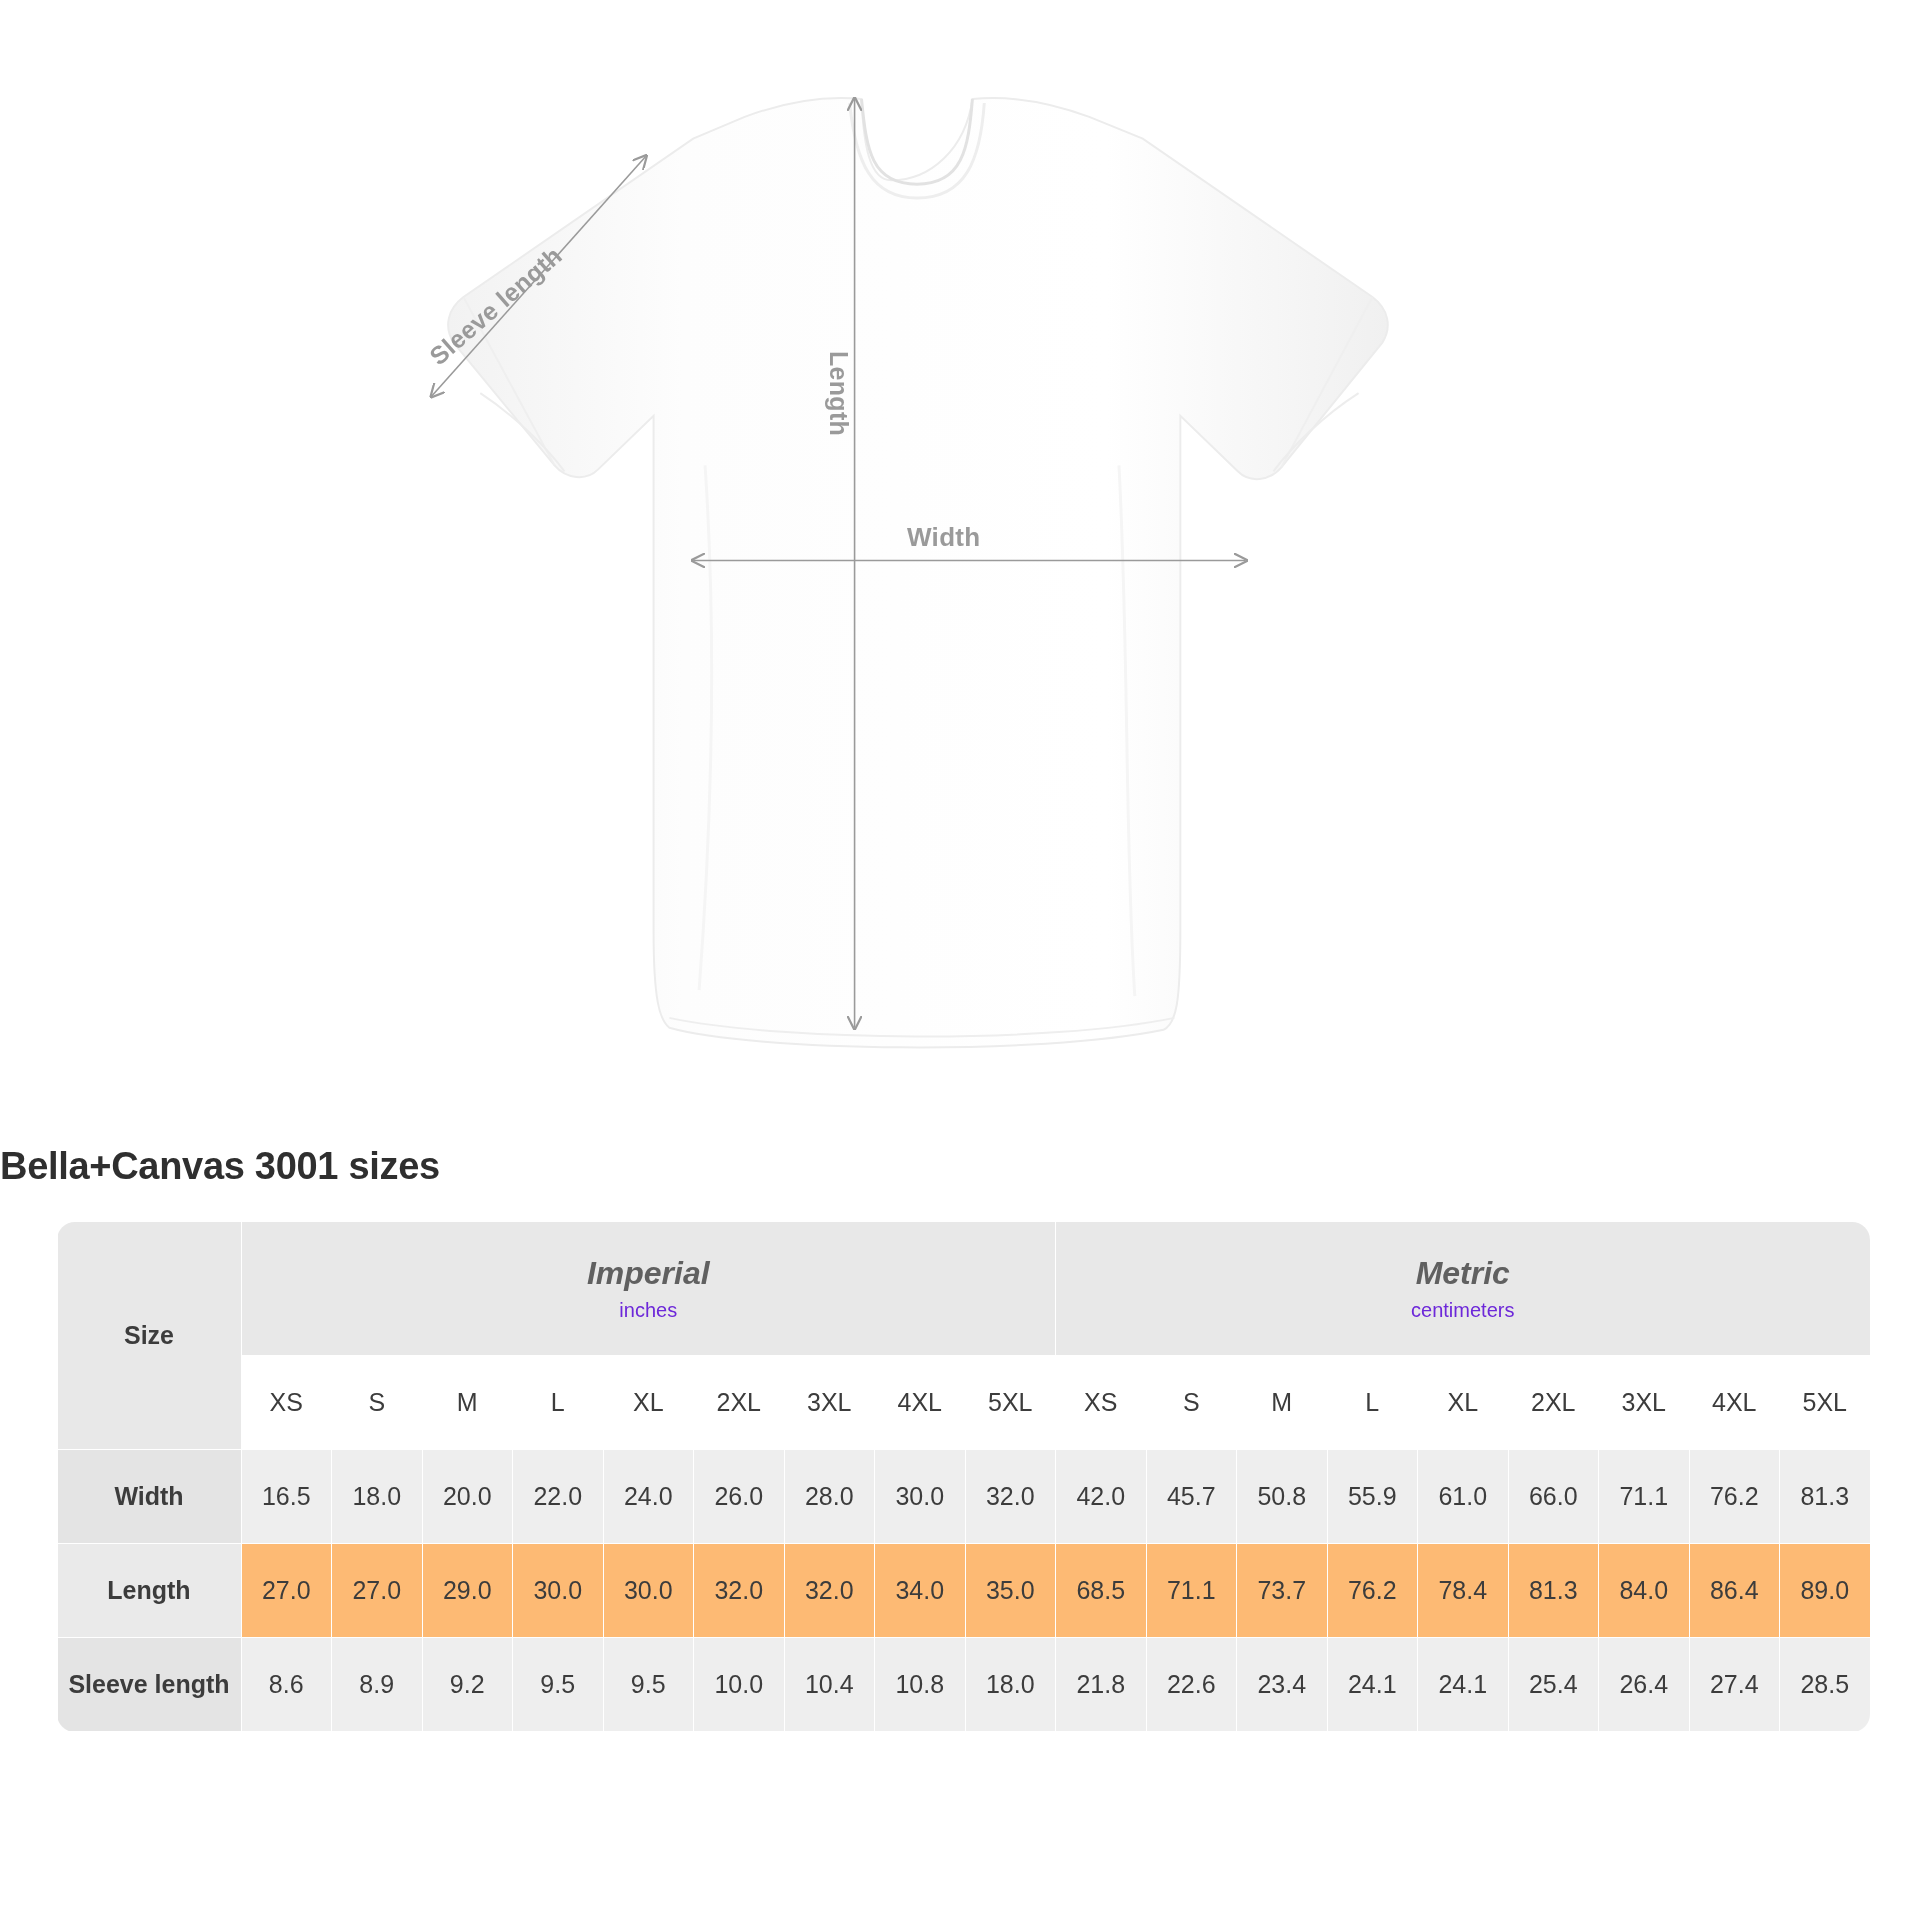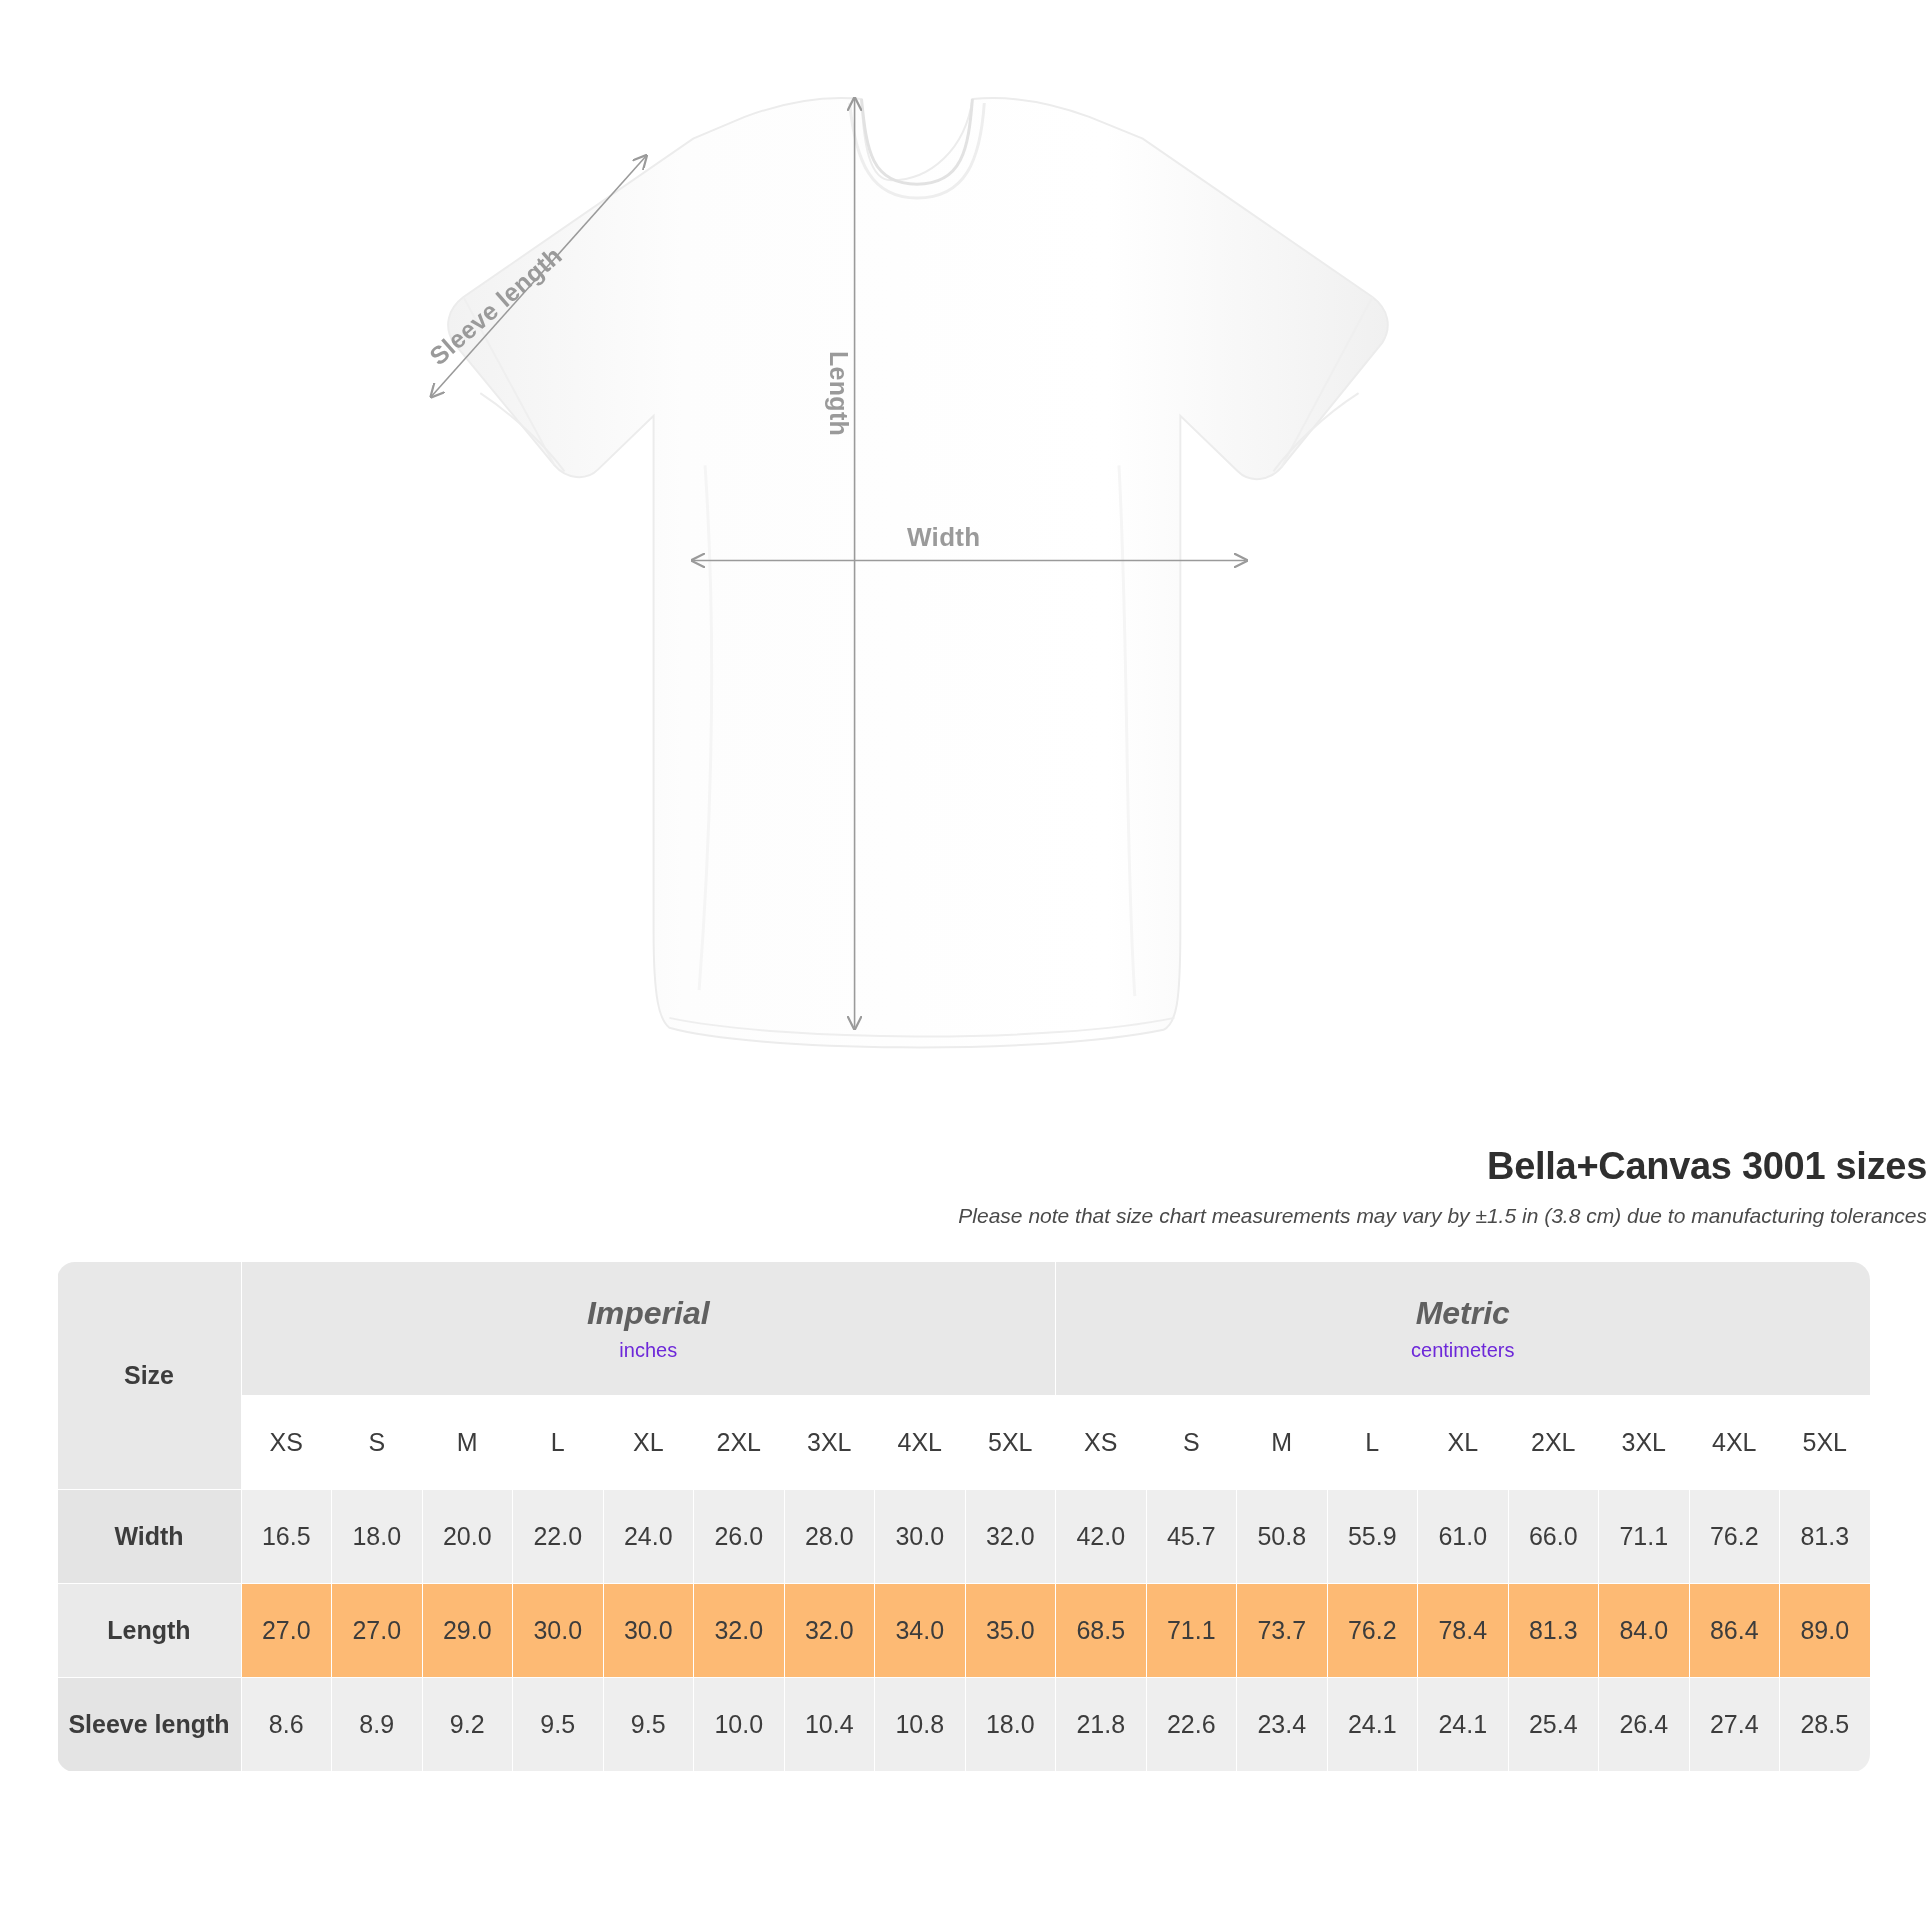--- a/index.html
+++ b/index.html
@@ -52,21 +52,21 @@
   }
   .dim-label.sleeve-label {
     left: 443px;
     top: 342px;
     transform: rotate(-41deg);
     transform-origin: left bottom;
   }
 
   
   .heading-wrap {
-    text-align: right;
+    text-align: left;
     margin-top: 36px;
   }
   .chart-title {
     font-size: 38px;
     font-weight: bold;
     color: #2f2f2f;
     letter-spacing: -0.3px;
   }
   .chart-note {
     margin-top: 16px;
@@ -212,21 +212,20 @@
       </g>
     </svg>
 
     <div class="dim-label width-label">Width</div>
     <div class="dim-label length-label">Length</div>
     <div class="dim-label sleeve-label">Sleeve length</div>
   </div>
 
   <div class="heading-wrap">
     <div class="chart-title">Bella+Canvas 3001 sizes</div>
-    <div class="chart-note">Please note that size chart measurements may vary by ±1.5 in (3.8 cm) due to manufacturing tolerances</div>
   </div>
 
   <div class="table-wrap">
     <table class="size-table">
       <colgroup>
         <col class="col-label">
         <col span="18">
       </colgroup>
       <tbody id="table-body">
           <tr>

